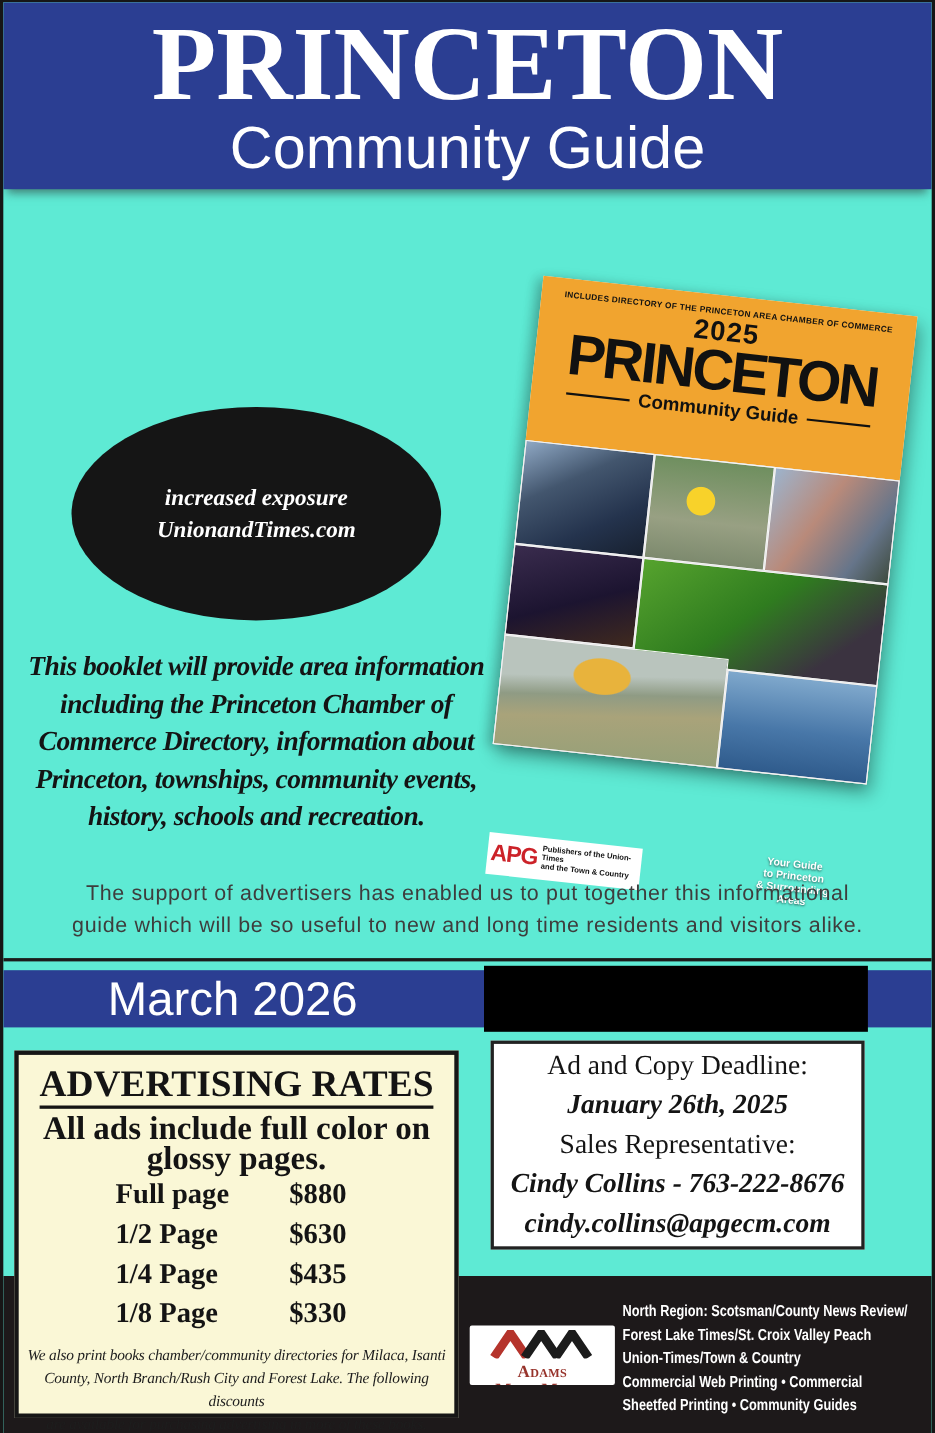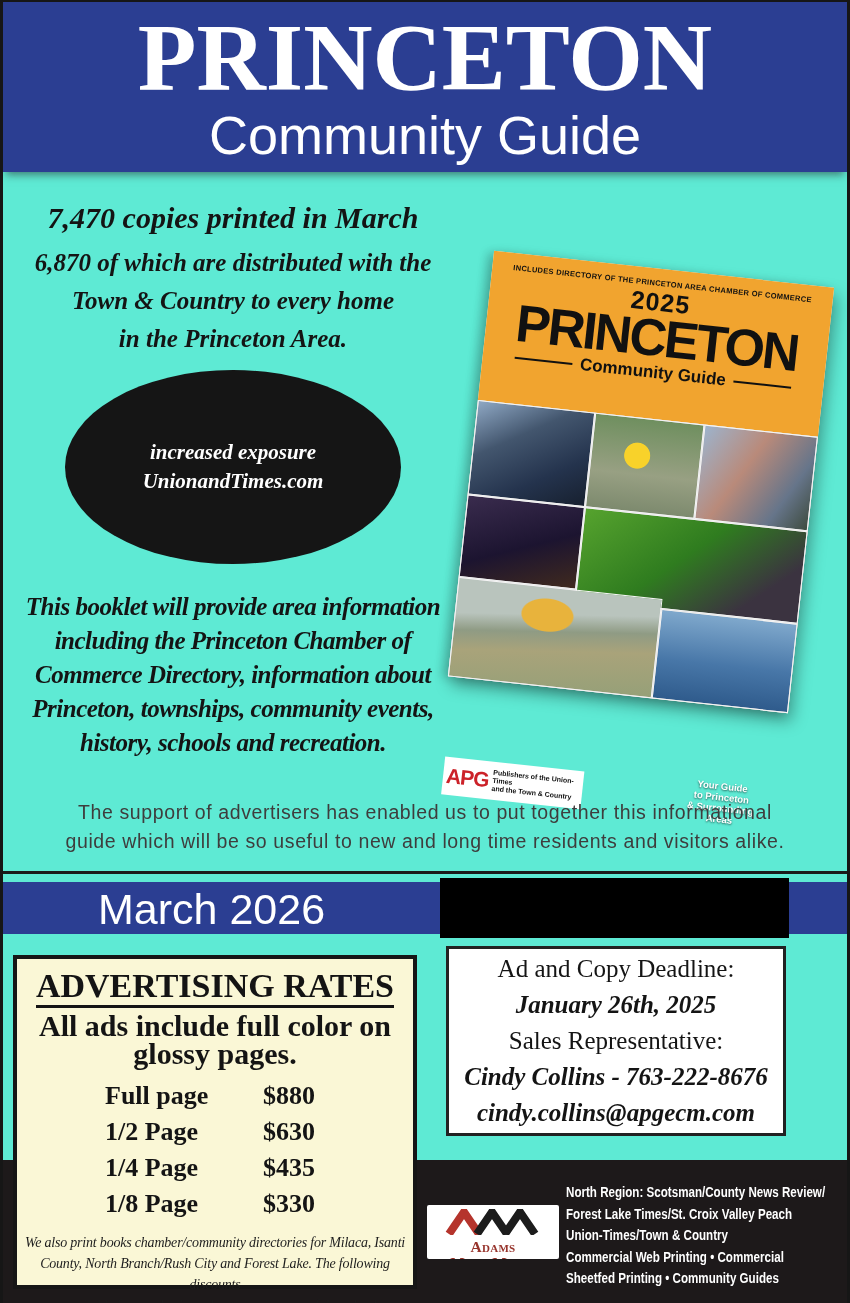--- a/index.html
+++ b/index.html
@@ -91,21 +91,21 @@
   .redacted-block { position:absolute; left:437px; top:876px; width:349px; height:60px; background:#000; }
 
   
   .rates {
     position:absolute; left:10px; top:953px; width:404px; height:334px; box-sizing:border-box;
     background:#faf7d6; border:4px solid #161616; z-index:5; text-align:center; color:#141414;
   }
   .rates-title { display:inline-block; font-weight:bold; font-size:34px; line-height:38px;
      margin-top:8px; border-bottom:3px solid #141414; letter-spacing:0px; }
   .rates-sub { font-weight:bold; font-size:30px; line-height:28px; margin-top:4px; }
-  .rates-table { margin-top:10px; }
+  .rates-table { margin-top:0; }
   .rates-row { display:flex; font-weight:bold; font-size:26px; line-height:36px; text-align:left; }
   .rates-row .lbl { margin-left:88px; width:158px; }
   .rates-row .prc { width:90px; }
   .rates-note { margin-top:10px; font-style:italic; font-size:14px; line-height:21px;
      letter-spacing:-0.2px; color:#1d1d1d; }
 
   
   .deadline {
     position:absolute; left:443px; top:944px; width:340px; height:190px; box-sizing:border-box;
     background:#fff; border:3px solid #222; z-index:5;
@@ -129,26 +129,20 @@
 </head>
 <body>
 
 <div class="page">
 
   <div class="banner">
     <div class="banner-title">PRINCETON</div>
     <div class="banner-sub">Community Guide</div>
   </div>
 
-  <div class="intro">
-    <div class="intro-l1">7,470 copies printed in March</div>
-    <div class="intro-ln">6,870 of which are distributed with the</div>
-    <div class="intro-ln">Town &amp; Country to every home</div>
-    <div class="intro-ln">in the Princeton Area.</div>
-  </div>
 
   <div class="oval">
     <div>increased exposure</div>
     <div>UnionandTimes.com</div>
   </div>
 
   <div class="booklet">
     <div>This booklet will provide area information</div>
     <div>including the Princeton Chamber of</div>
     <div>Commerce Directory, information about</div>

